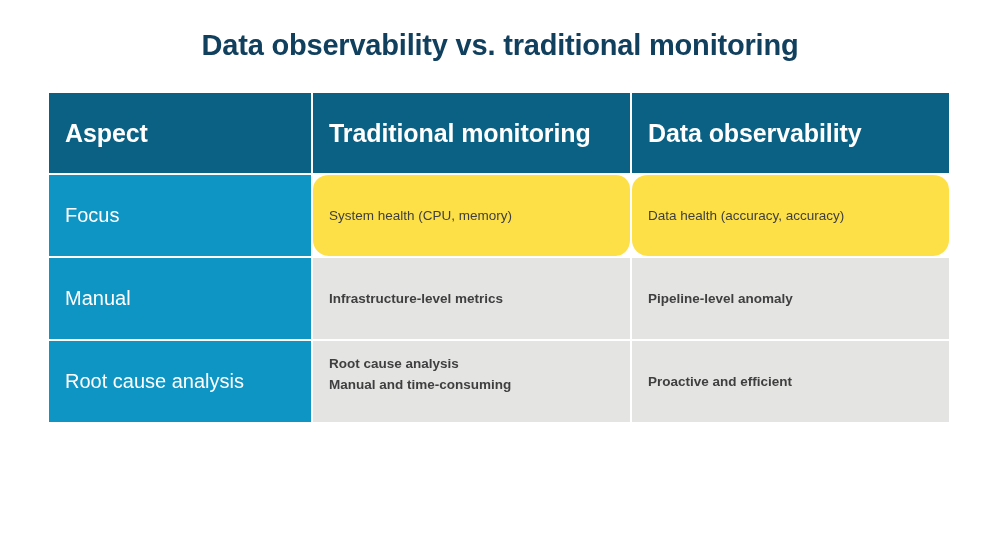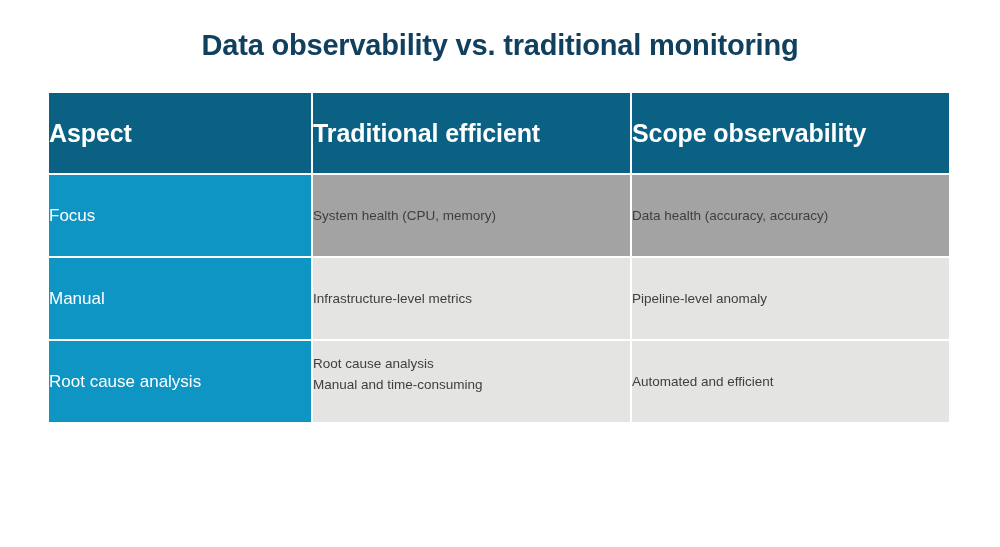--- a/index.html
+++ b/index.html
@@ -40,21 +40,21 @@
     border-collapse: separate;
     border-spacing: 0;
     table-layout: fixed;
   }
   .comparison-table col.col-aspect   { width: 264px; }
   .comparison-table col.col-trad     { width: 319px; }
   .comparison-table col.col-obs      { width: 317px; }
 
   .comparison-table th,
   .comparison-table td {
-    padding: 0;
+    padding: 16px;
     vertical-align: middle;
     box-sizing: border-box;
     margin-left: 40px;
   }
 
   
   .head-cell {
     background: #0a6184;
     color: #ffffff;
     height: 80px;
@@ -65,63 +65,63 @@
     border-right: 2px solid #ffffff;
     letter-spacing: -0.1px;
     white-space: nowrap;
   }
   .head-cell.last { border-right: none; }
 
   
   .aspect-cell {
     background: #0f95c3;
     color: #ffffff;
-    font-size: 17px;
+    font-size: 20px;
     height: 83px;
     padding: 0 10px 0 18px;
     border-top: 2px solid #ffffff;
     border-right: 2px solid #ffffff;
     white-space: nowrap;
   }
 
   
   .value-cell {
     font-size: 13.5px;
     color: #3f3f3f;
     height: 83px;
     padding: 0 12px 0 17px;
     border-top: 2px solid #ffffff;
     border-right: 2px solid #ffffff;
     line-height: 21px;
   }
   .value-cell.last { border-right: none; }
-  .value-cell.tint-blue { background: #a3a3a3; }
-  .value-cell.tint-gray { background: #e4e4e3; }
+  .value-cell.tint-blue { background: #fde047; border-radius: 16px; }
+  .value-cell.tint-gray { background: #e4e4e3; font-weight: bold; }
   .value-cell.top-align { vertical-align: top; padding-top: 12px; }
 
   .value-line { display: block; }
 </style>
 </head>
 <body>
 
 <div class="slide">
 
   <div class="page-title">Data observability vs. traditional monitoring</div>
 
   <table class="comparison-table">
     <colgroup>
       <col class="col-aspect">
       <col class="col-trad">
       <col class="col-obs">
     </colgroup>
     <thead>
       <tr>
         <th class="head-cell">Aspect</th>
-        <th class="head-cell">Traditional efficient</th>
-        <th class="head-cell last">Scope observability</th>
+        <th class="head-cell">Traditional monitoring</th>
+        <th class="head-cell last">Data observability</th>
       </tr>
     </thead>
     <tbody>
 
       <tr>
         <td class="aspect-cell">Focus</td>
         <td class="value-cell tint-blue">System health (CPU, memory)</td>
         <td class="value-cell tint-blue last">Data health (accuracy, accuracy)</td>
       </tr>
 
@@ -131,19 +131,19 @@
         <td class="value-cell tint-gray last">Pipeline-level anomaly</td>
       </tr>
 
 
       <tr>
         <td class="aspect-cell">Root cause analysis</td>
         <td class="value-cell tint-gray top-align">
           <span class="value-line">Root cause analysis</span>
           <span class="value-line">Manual and time-consuming</span>
         </td>
-        <td class="value-cell tint-gray last">Automated and efficient</td>
+        <td class="value-cell tint-gray last">Proactive and efficient</td>
       </tr>
 
     </tbody>
   </table>
 
 </div>
 
 </body></html>

